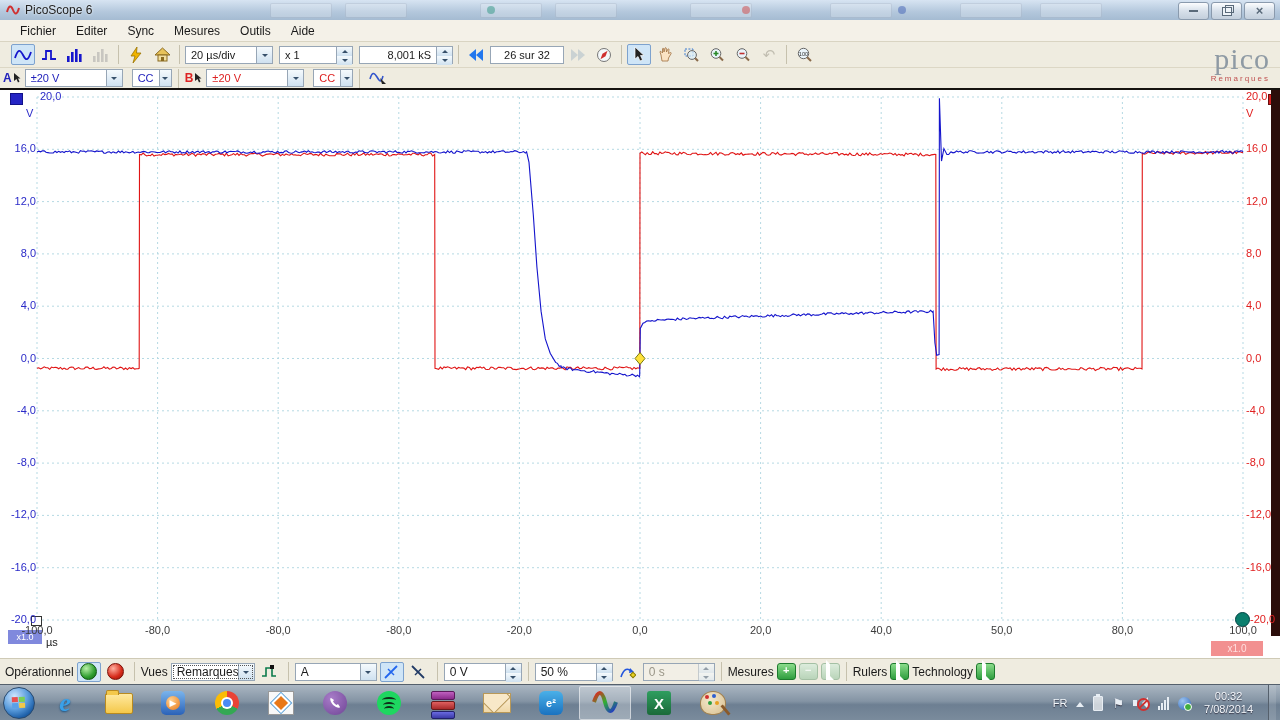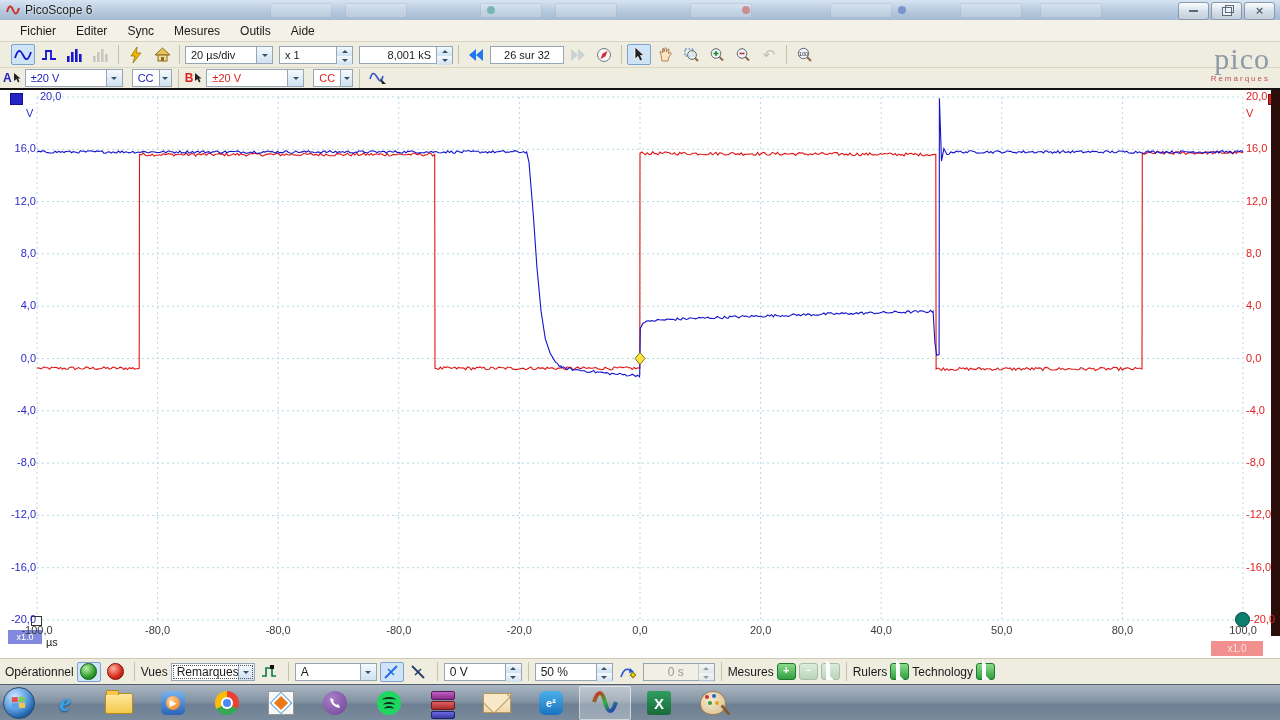--- a/index.html
+++ b/index.html
@@ -429,21 +429,21 @@
       </span>
   </span>
   <div class="sbtn">
     <svg width="17" height="15" viewBox="0 0 17 15">
       <path d="M2 13 C5 4 9 4 12 7" fill="none" stroke="#2255dd" stroke-width="1.6"></path>
       <polygon points="11,4 15,8 10,9" fill="#2255dd"></polygon>
         <rect x="12" y="9" width="4" height="4" fill="#e8d020" stroke="#887a00" transform="rotate(45 14 11)"></rect>
       </svg>
   </div>
   <span class="combo" style="width:72px;background:#f2efe6;">
-    <span class="val dim" style="flex:1;margin-left:19px;">0 s</span>
+    <span class="val dim" style="flex:1;">0 s</span>
       <span class="spinbtns" style="opacity:.5;">
         <span class="up"></span>
         <span class="dn"></span>
       </span>
   </span>
   <div class="vsep"></div>
   <span>Mesures</span>
   <div class="gbtn"><span>+</span></div>
   <div class="gbtn dis"><span>−</span></div>
   <div class="gbtn dis"><span class="tri-white" style="border-left-color:#fff;border-bottom-color:#fff;"></span></div>
@@ -556,20 +556,43 @@
       </div>
       <div class="tslot">
         <span>
           <span style="display:block;width:24px;height:22px;border-radius:50% 50% 45% 45%;background:radial-gradient(circle at 40% 35%,#f4e8cc,#d8c090);border:1px solid #a08050;position:relative;">
             <i style="position:absolute;left:4px;top:3px;width:4px;height:4px;border-radius:50%;background:#d03030;box-shadow:7px -1px 0 #3060d0,3px 6px 0 #30a040,10px 6px 0 #e8a020;"></i>
             <i style="position:absolute;right:-2px;bottom:-2px;width:3px;height:12px;background:#8a5a2a;transform:rotate(-40deg);"></i>
           </span>
         </span>
       </div>
     </div>
+  <div id="tray">
+    <span class="lang">FR</span>
+    <span class="tri-up"></span>
+    <span class="battery"></span>
+    <span style="font-size:13px;color:#e8eef4;text-shadow:0 1px 1px #334;">⚑</span>
+    <span class="spk">
+        <span class="body"></span>
+        <span class="cone"></span>
+        <span class="ban"></span>
+      </span>
+    <span class="sigbars">
+        <i style="height:4px;"></i>
+        <i style="height:7px;"></i>
+        <i style="height:10px;"></i>
+        <i style="height:13px;"></i>
+      </span>
+    <span class="bt"></span>
+    <div class="clock">
+      <div>00:32</div>
+      <div>7/08/2014</div>
+    </div>
+    <div id="showdesk"></div>
+  </div>
 </div>
 
 <div class="ytick" style="color: rgb(42, 42, 200); top: 90px; left: 40px;">20,0</div>
 <div class="ytick" style="color: rgb(224, 32, 32); top: 90px; left: 1246px;">20,0</div>
 <div class="ytick" style="color: rgb(42, 42, 200); top: 142.3px; left: 0px; width: 36px; text-align: right;">16,0</div>
 <div class="ytick" style="color: rgb(224, 32, 32); top: 142.3px; left: 1246px;">16,0</div>
 <div class="ytick" style="color: rgb(42, 42, 200); top: 194.6px; left: 0px; width: 36px; text-align: right;">12,0</div>
 <div class="ytick" style="color: rgb(224, 32, 32); top: 194.6px; left: 1246px;">12,0</div>
 <div class="ytick" style="color: rgb(42, 42, 200); top: 246.9px; left: 0px; width: 36px; text-align: right;">8,0</div>
 <div class="ytick" style="color: rgb(224, 32, 32); top: 246.9px; left: 1246px;">8,0</div>

